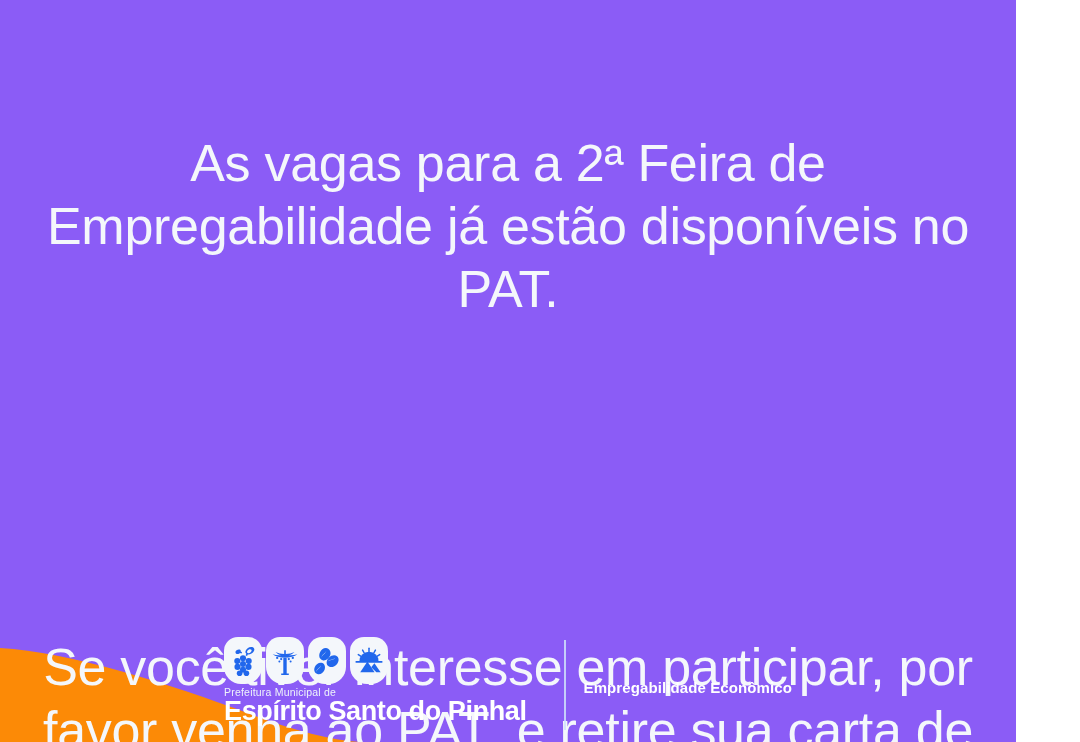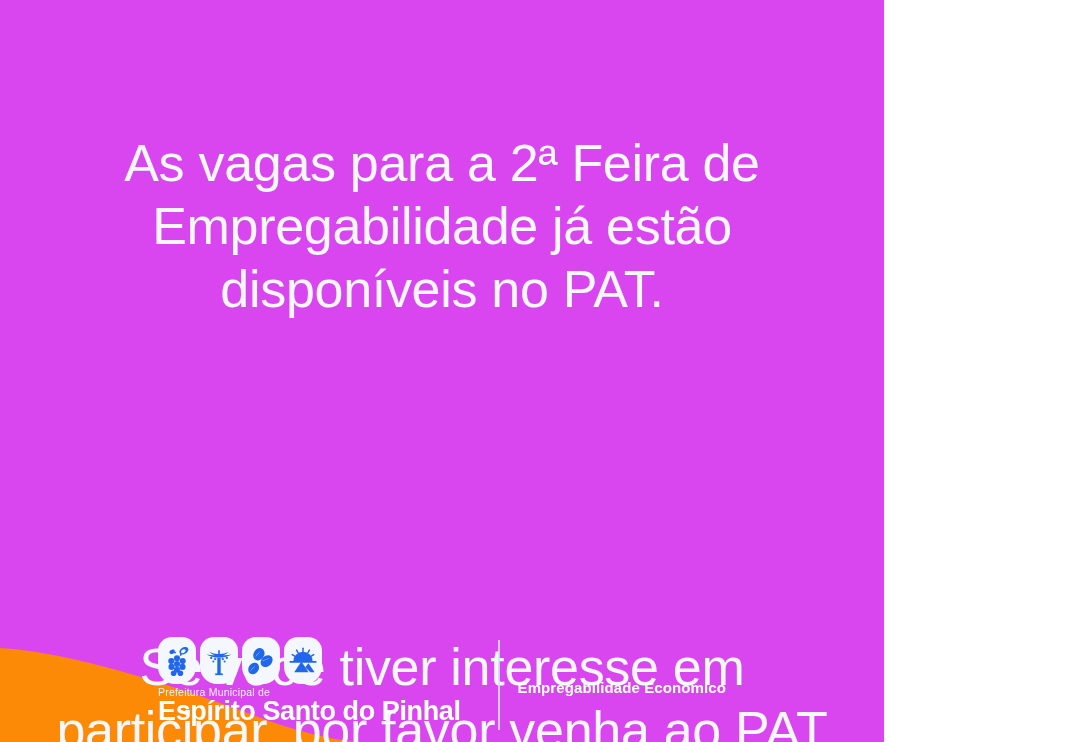--- a/index.html
+++ b/index.html
@@ -3,24 +3,24 @@
 <meta charset="utf-8">
 <title>Vagas 2ª Feira de Empregabilidade</title>
 <style>
   html, body {
     margin: 0;
     padding: 0;
     background: #ffffff;
   }
   #poster {
     position: relative;
-    width: 884px;
+    width: 1016px;
     height: 742px;
     overflow: hidden;
-    background: #d946ef;
+    background: #8b5cf6;
     font-family: "Liberation Sans", "DejaVu Sans", sans-serif;
     -webkit-font-smoothing: antialiased;
   }
 
   
   .wave {
     position: absolute;
     left: 0;
     bottom: 0;
     width: 420px;

